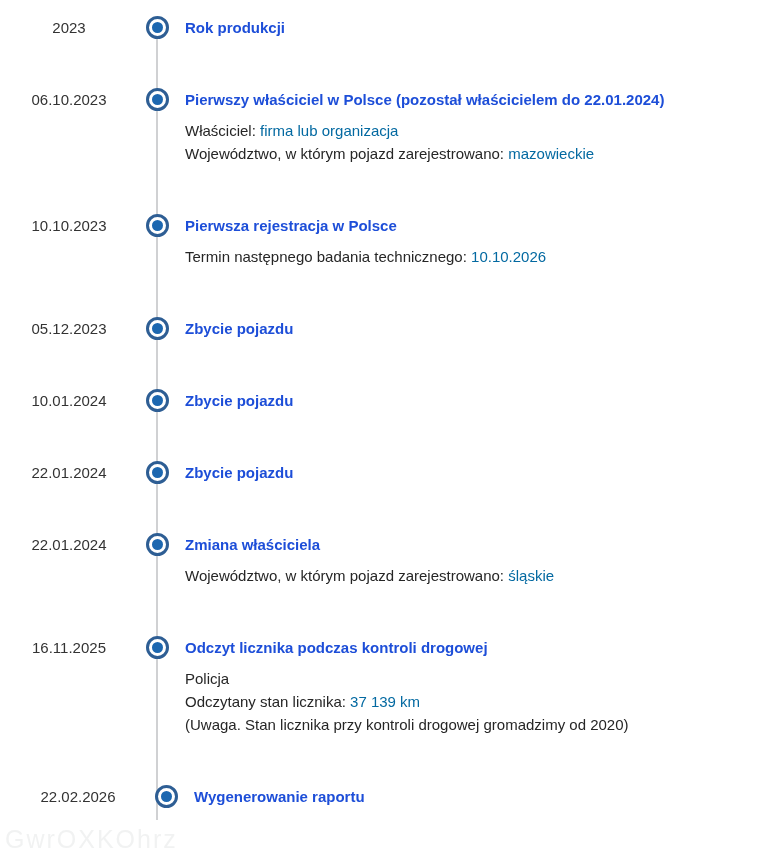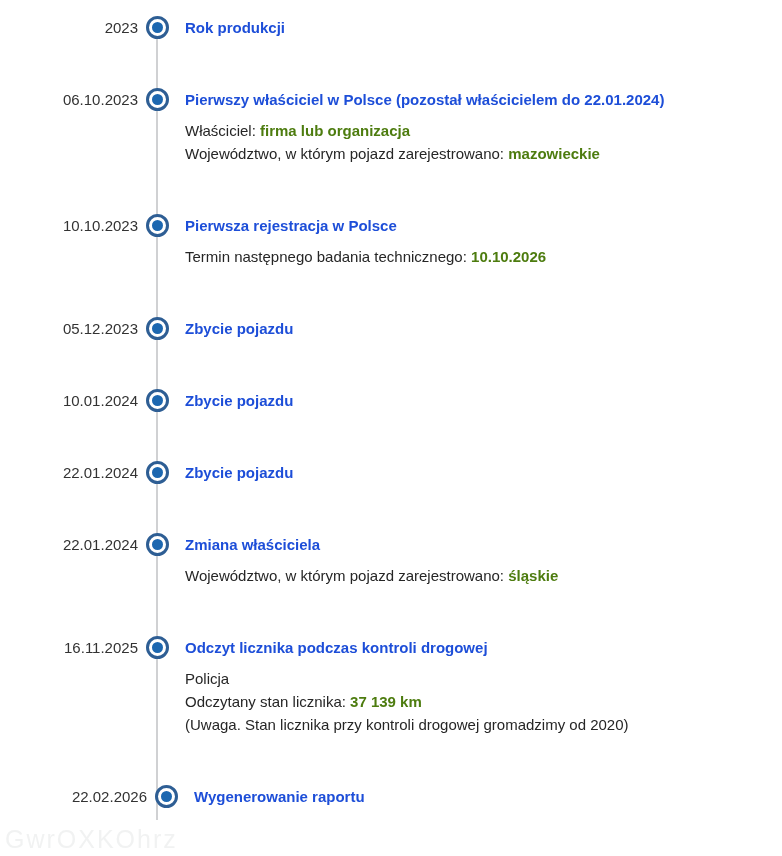--- a/index.html
+++ b/index.html
@@ -31,21 +31,21 @@
     position: relative;
     display: flex;
     align-items: flex-start;
     margin-bottom: 49px;
     z-index: 1;
   }
   .row:last-child { margin-bottom: 0; padding-left: 9px; }
   .date {
     width: 138px;
     flex: 0 0 138px;
-    text-align: right;
+    text-align: center;
     font-size: 15px;
     line-height: 23px;
     color: #333333;
     white-space: nowrap;
   }
   .marker-col {
     flex: 0 0 47px;
     width: 47px;
     padding-left: 8px;
     box-sizing: border-box;
@@ -77,21 +77,21 @@
     font-weight: 700;
     line-height: 23px;
     color: #1d4ed8;
   }
   .details {
     margin-top: 8px;
     font-size: 15px;
     line-height: 23px;
     color: #262626;
   }
-  .detail-line .detail-value { font-weight: 700; color: #4d7c0f; }
+  .detail-line .detail-value { font-weight: 400; color: #0369a1; }
   .watermark {
     position: absolute;
     left: 5px;
     bottom: 2px;
     font-size: 25px;
     font-weight: 400;
     letter-spacing: 2px;
     color: rgba(170, 172, 175, 0.16);
     user-select: none;
     white-space: nowrap;

